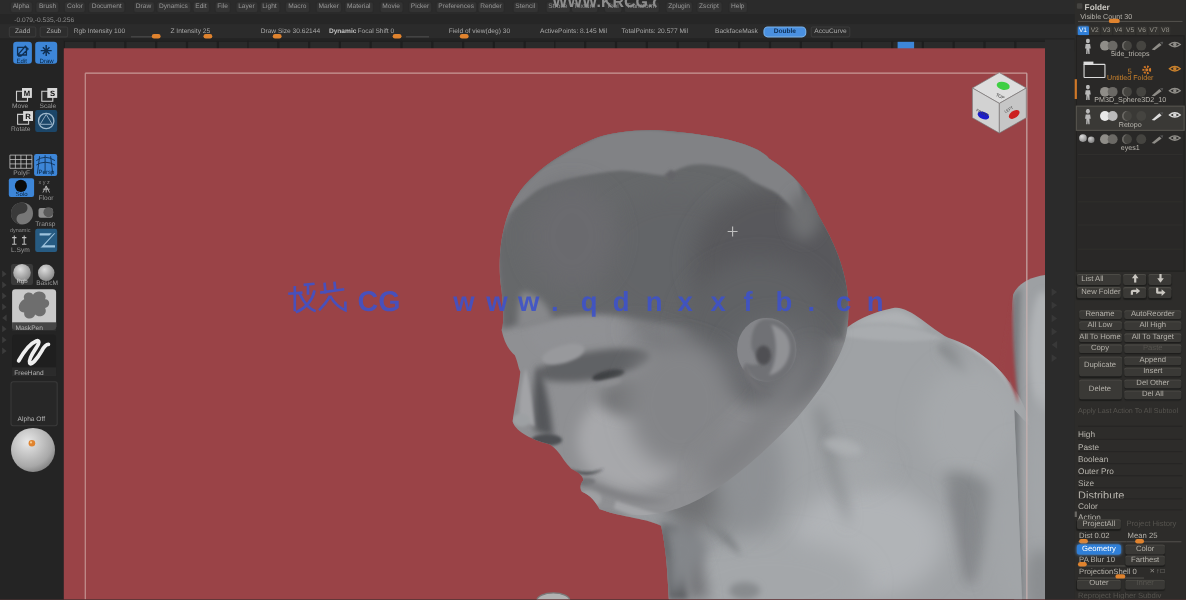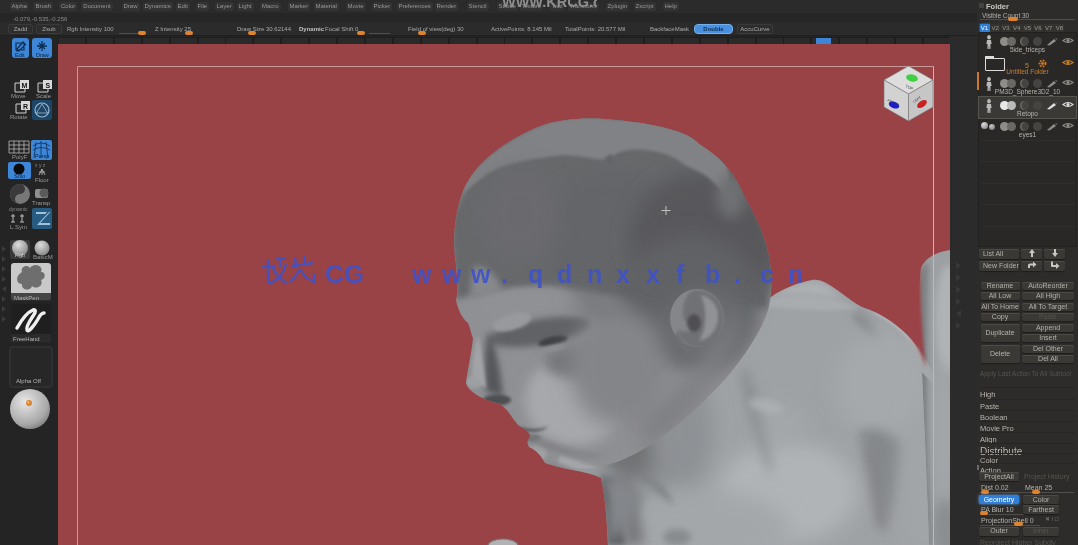--- a/index.html
+++ b/index.html
@@ -518,22 +518,22 @@
       <div class="" style="position: absolute; left: 3.5px; top: 323.5px; width: 39px; height: 18px; line-height: 18px; font-size: 7px; text-align: center; color: rgb(181, 178, 171); background: rgb(58, 57, 54); border-radius: 2px; box-shadow: rgb(76, 75, 70) 0px 1px 0px inset, rgb(29, 29, 28) 0px 1px 1px; white-space: nowrap; overflow: hidden;">Duplicate</div>
       <div class="" style="position: absolute; left: 45px; top: 323.5px; width: 52px; height: 8px; line-height: 8px; font-size: 7px; text-align: center; color: rgb(181, 178, 171); background: rgb(58, 57, 54); border-radius: 2px; box-shadow: rgb(76, 75, 70) 0px 1px 0px inset, rgb(29, 29, 28) 0px 1px 1px; white-space: nowrap; overflow: hidden;">Append</div>
       <div class="" style="position: absolute; left: 45px; top: 333.5px; width: 52px; height: 8px; line-height: 8px; font-size: 7px; text-align: center; color: rgb(181, 178, 171); background: rgb(58, 57, 54); border-radius: 2px; box-shadow: rgb(76, 75, 70) 0px 1px 0px inset, rgb(29, 29, 28) 0px 1px 1px; white-space: nowrap; overflow: hidden;">Insert</div>
       <div class="" style="position: absolute; left: 3.5px; top: 344.5px; width: 39px; height: 18px; line-height: 18px; font-size: 7px; text-align: center; color: rgb(181, 178, 171); background: rgb(58, 57, 54); border-radius: 2px; box-shadow: rgb(76, 75, 70) 0px 1px 0px inset, rgb(29, 29, 28) 0px 1px 1px; white-space: nowrap; overflow: hidden;">Delete</div>
       <div class="" style="position: absolute; left: 45px; top: 344.5px; width: 52px; height: 8px; line-height: 8px; font-size: 7px; text-align: center; color: rgb(181, 178, 171); background: rgb(58, 57, 54); border-radius: 2px; box-shadow: rgb(76, 75, 70) 0px 1px 0px inset, rgb(29, 29, 28) 0px 1px 1px; white-space: nowrap; overflow: hidden;">Del Other</div>
       <div class="" style="position: absolute; left: 45px; top: 354.5px; width: 52px; height: 8px; line-height: 8px; font-size: 7px; text-align: center; color: rgb(181, 178, 171); background: rgb(58, 57, 54); border-radius: 2px; box-shadow: rgb(76, 75, 70) 0px 1px 0px inset, rgb(29, 29, 28) 0px 1px 1px; white-space: nowrap; overflow: hidden;">Del All</div>
       <div class="" style="position: absolute; left: 3px; top: 370px; width: 96px; font-size: 6.5px; color: rgb(86, 84, 79);">Apply Last Action To All Subtool</div>
       <div class="" style="position: absolute; left: 3px; top: 387px; width: 95px; font-size: 7.5px; color: rgb(184, 181, 174); border-top: 1px solid rgb(38, 37, 36); padding-top: 2px;">High</div>
       <div class="" style="position: absolute; left: 3px; top: 398.5px; width: 95px; font-size: 7.5px; color: rgb(184, 181, 174); border-top: 1px solid rgb(38, 37, 36); padding-top: 2px;">Paste</div>
       <div class="" style="position: absolute; left: 3px; top: 409.5px; width: 95px; font-size: 7.5px; color: rgb(184, 181, 174); border-top: 1px solid rgb(38, 37, 36); padding-top: 2px;">Boolean</div>
-      <div class="" style="position: absolute; left: 3px; top: 420.5px; width: 95px; font-size: 7.5px; color: rgb(184, 181, 174); border-top: 1px solid rgb(38, 37, 36); padding-top: 2px;">Movie Pro</div>
-      <div class="" style="position: absolute; left: 3px; top: 431.5px; width: 95px; font-size: 7.5px; color: rgb(184, 181, 174); border-top: 1px solid rgb(38, 37, 36); padding-top: 2px;">Align</div>
+      <div class="" style="position: absolute; left: 3px; top: 420.5px; width: 95px; font-size: 7.5px; color: rgb(184, 181, 174); border-top: 1px solid rgb(38, 37, 36); padding-top: 2px;">Outer Pro</div>
+      <div class="" style="position: absolute; left: 3px; top: 431.5px; width: 95px; font-size: 7.5px; color: rgb(184, 181, 174); border-top: 1px solid rgb(38, 37, 36); padding-top: 2px;">Size</div>
       <div class="" style="position: absolute; left: 3px; top: 442.5px; width: 95px; font-size: 10px; color: rgb(184, 181, 174); border-top: 1px solid rgb(38, 37, 36); padding-top: 2px;">Distribute</div>
       <div class="" style="position: absolute; left: 3px; top: 453px; width: 95px; font-size: 7.5px; color: rgb(184, 181, 174); border-top: 1px solid rgb(38, 37, 36); padding-top: 2px;">Color</div>
       <div class="" style="position: absolute; left: 3px; top: 463px; width: 95px; font-size: 7.5px; color: rgb(184, 181, 174); border-top: 1px solid rgb(38, 37, 36); padding-top: 2px;">Action</div>
       <div class="" style="position: absolute; left: 0px; top: 465px; width: 2px; height: 5px; background: rgb(107, 105, 101);"></div>
       <div class="" style="position: absolute; left: 2px; top: 472px; width: 40px; height: 9px; line-height: 9px; font-size: 7px; text-align: center; color: rgb(181, 178, 171); background: rgb(58, 57, 54); border-radius: 2px; box-shadow: rgb(76, 75, 70) 0px 1px 0px inset, rgb(29, 29, 28) 0px 1px 1px; white-space: nowrap; overflow: hidden;">ProjectAll</div>
       <div class="" style="position: absolute; left: 47px; top: 473px; font-size: 7px; color: rgb(86, 84, 79);">Project History</div>
       <div class="" style="position: absolute; left: 4px; top: 484px; font-size: 7px; color: rgb(181, 178, 171);">Dist 0.02</div>
       <div class="" style="position: absolute; left: 3px; top: 492px; width: 44px; height: 1px; background: rgb(80, 78, 74);"></div>
       <div class="" style="position: absolute; left: 4px; top: 489.5px; width: 8px; height: 4px; background: rgb(224, 131, 46); border-radius: 2px;"></div>
       <div class="" style="position: absolute; left: 48px; top: 484px; font-size: 7px; color: rgb(181, 178, 171);">Mean 25</div>

